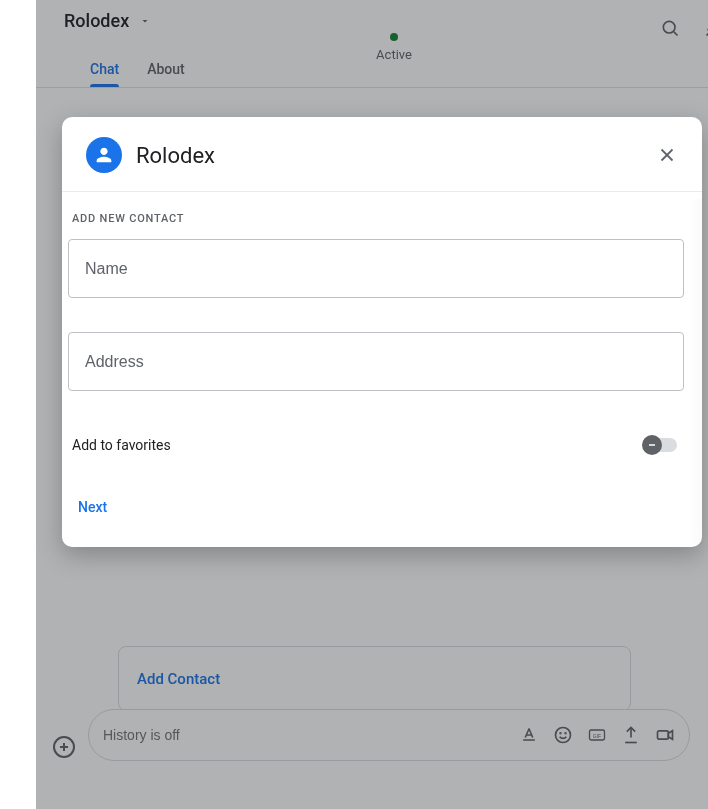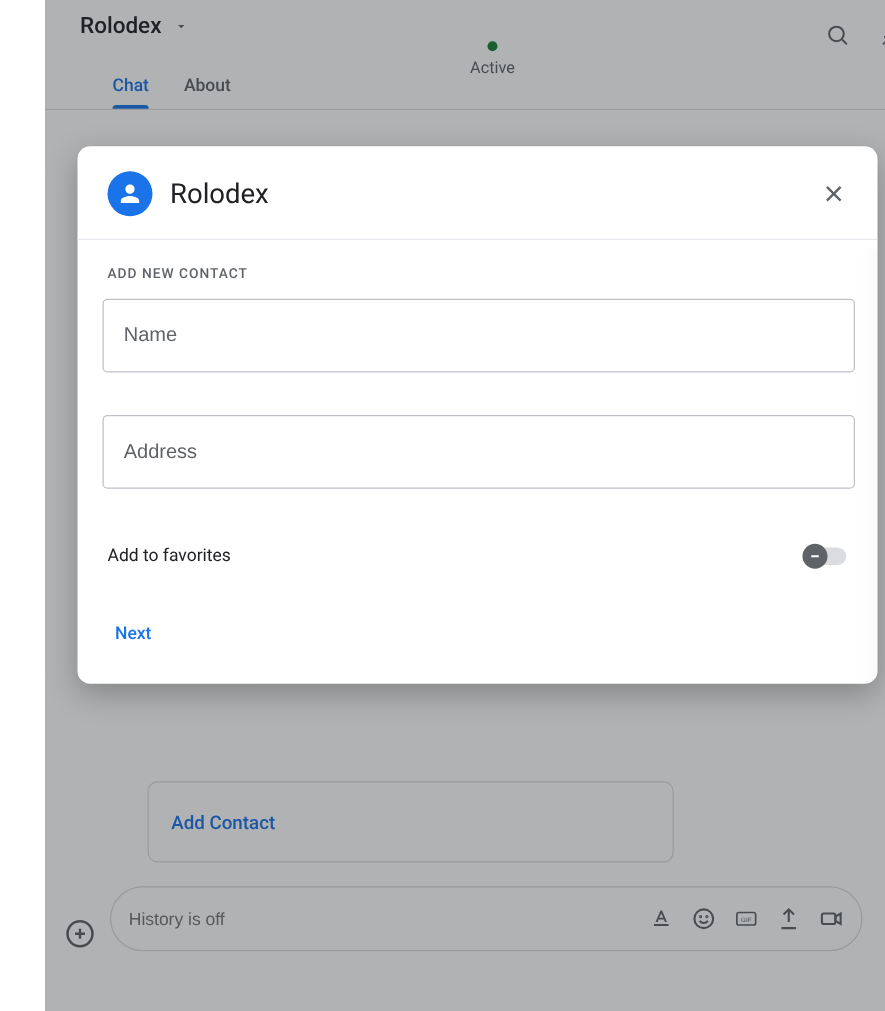--- a/index.html
+++ b/index.html
@@ -99,23 +99,23 @@
       border-radius: 3px 3px 0 0;
     }
     
     .main {
       padding: 20px;
       position: relative;
       height: calc(100% - 88px - 80px);
     }
     .suggestion-card {
       position: absolute;
-      top: 537px;
+      top: 558px;
       left: 82px;
-      width: 421px;
+      width: 513px;
       border: 1px solid #dadce0;
       border-radius: 8px;
       padding: 22px 18px;
       background: #fff;
     }
     .suggestion-link {
       color: #1a73e8;
       font-size: 15px;
       font-weight: 500;
       cursor: pointer;
@@ -218,21 +218,21 @@
       font-weight: 400;
       color: #202124;
       flex: 1;
     }
     .dialog-close {
       color: #5f6368;
       cursor: pointer;
       display: flex;
     }
     .dialog-body {
-      padding: 20px 18px 24px 20px;
+      padding: 20px 18px 24px 6px;
       overflow-y: auto;
       flex: 1;
     }
     .section-label {
       font-size: 11px;
       font-weight: 500;
       letter-spacing: 0.8px;
       color: #5f6368;
       margin-bottom: 14px;
       padding-left: 4px;

